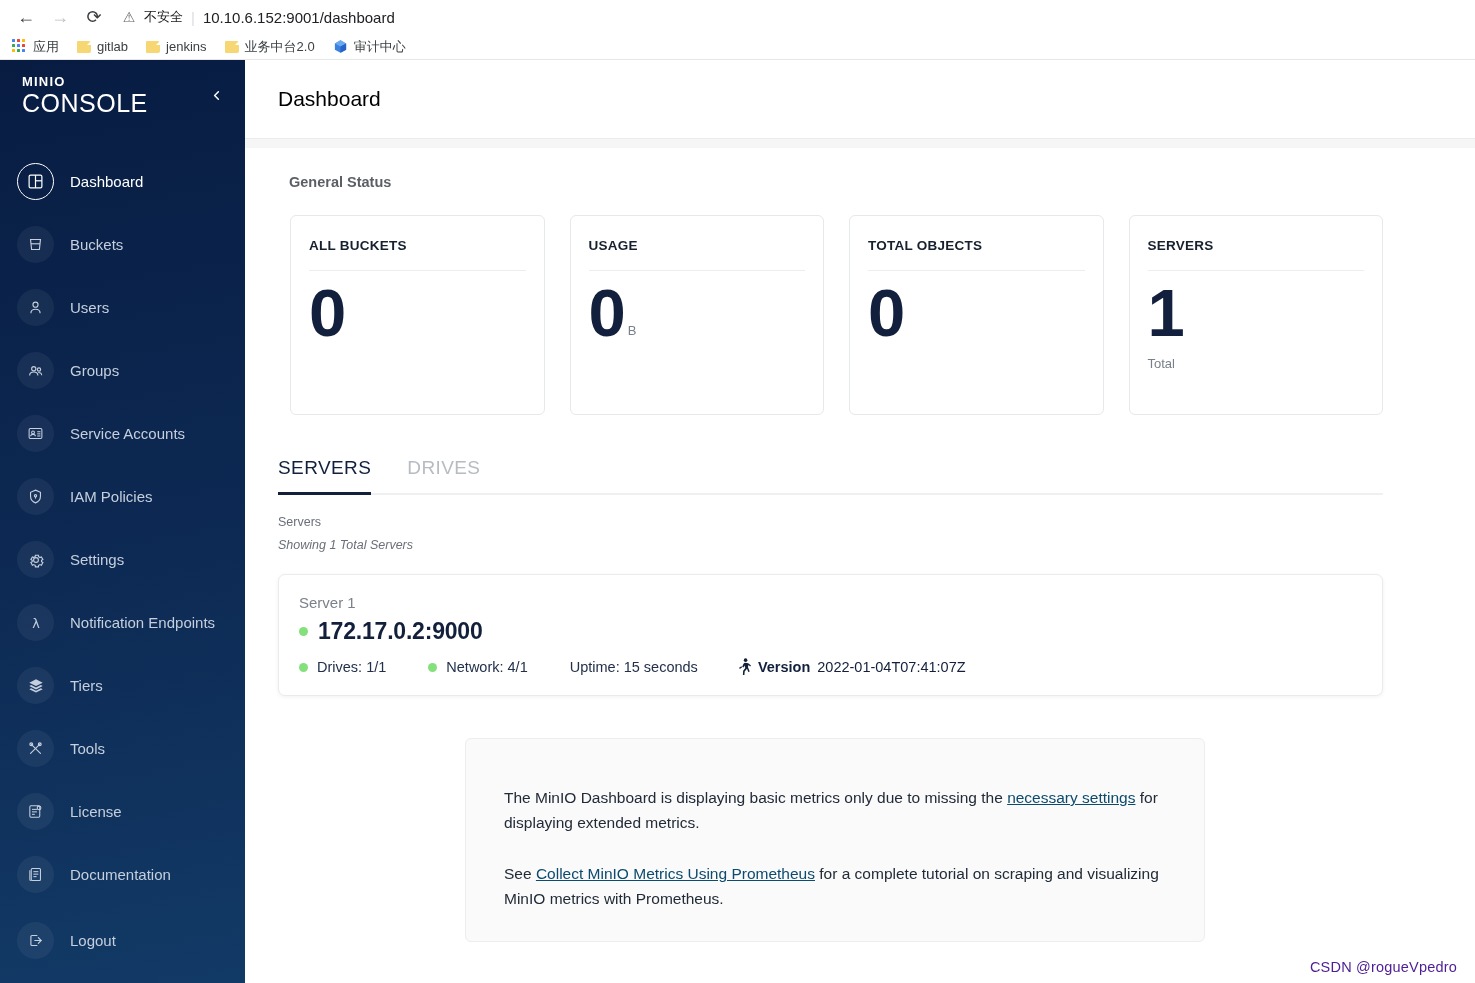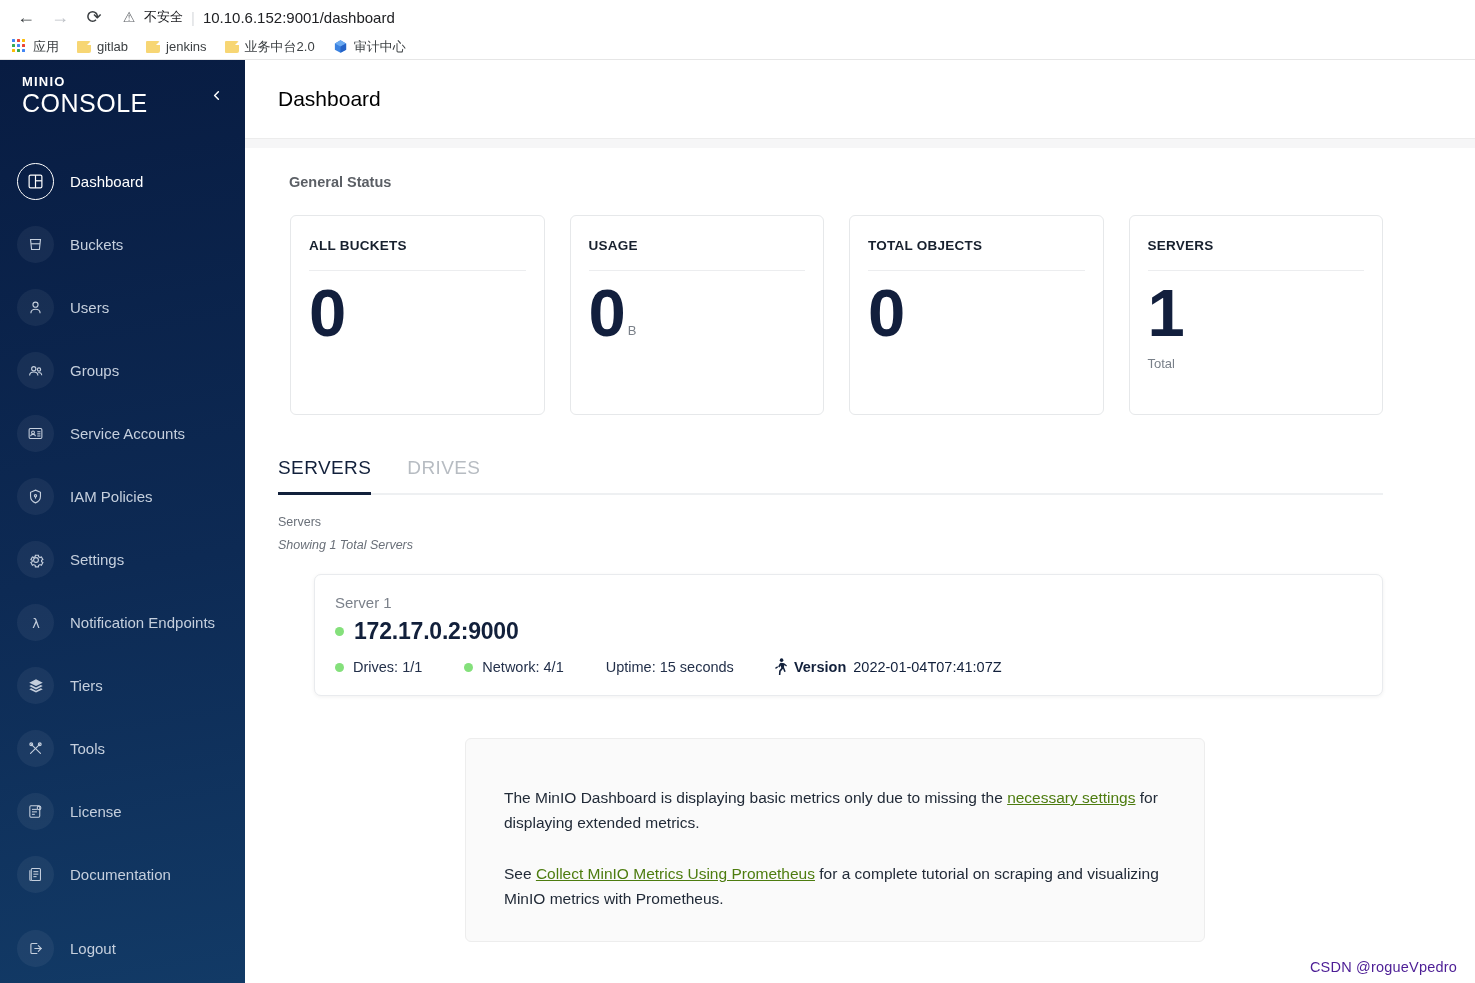--- a/index.html
+++ b/index.html
@@ -100,21 +100,21 @@
     background: rgba(255,255,255,0.055);
     display: flex; align-items: center; justify-content: center;
     color: #c5cfdd;
   }
   .nav-item.active .ic-wrap {
     border: 1.6px solid #ffffff; background: transparent; color: #ffffff;
   }
   .nav-item.active { color: #ffffff; }
   .nav-item .lbl { white-space: nowrap; }
 
-  .logout-wrap { position: absolute; bottom: 4px; left: 0; right: 0; }
+  .logout-wrap { position: absolute; bottom: 12px; left: 0; right: 0; }
   .logout-wrap .nav-item { height: 62px; }
 
   
   .main {
     flex: 1; height: 923px; background: #ffffff;
     display: flex; flex-direction: column; position: relative;
     overflow: hidden;
   }
   .page-header {
     height: 79px; flex: none; background: #ffffff;
@@ -179,21 +179,20 @@
   .servers-meta .lbl2 {
     font-size: 12.5px; color: #6a7079; font-style: italic; margin-top: 9px;
   }
 
   
   .server-card-wrap { padding: 22px 92px 0 278px; margin-left: -245px; }
   .server-card {
     border: 1px solid #e9ebee; border-radius: 7px; background: #ffffff;
     box-shadow: 0 1px 4px rgba(0,0,0,0.06);
     padding: 19px 22px 19px 20px;
-    margin-left: 36px;
   }
   .server-name { font-size: 15px; color: #7b818a; margin-bottom: 7px; }
   .server-addr-row { display: flex; align-items: center; gap: 10px; }
   .dot { width: 9px; height: 9px; border-radius: 50%; flex: none; }
   .server-addr {
     font-size: 23px; font-weight: 700; color: #12203b; letter-spacing: -0.2px;
   }
   .server-stats {
     display: flex; align-items: center; margin-top: 13px;
     font-size: 14.5px; color: #23304a;
@@ -212,21 +211,21 @@
     border-radius: 6px; padding: 22px 28px 30px 38px;
   }
   .monitor-head { display: flex; align-items: center; gap: 17px; }
   .prom-ic { width: 38px; height: 38px; flex: none; }
   .monitor-title { font-size: 16.5px; color: #1d2736; }
   .monitor-p {
     font-size: 15.5px; color: #222b38; line-height: 1.62;
     margin-top: 24px; max-width: 660px;
   }
   .monitor-p.second { margin-top: 26px; }
-  .lnk { color: #4d7c0f; text-decoration: underline; cursor: pointer; }
+  .lnk { color: #0c4a6e; text-decoration: underline; cursor: pointer; }
 
   .watermark {
     position: absolute; right: 18px; bottom: 8px;
     font-size: 14.5px; color: #4c1d95; letter-spacing: 0.2px;
   }
 </style>
 </head>
 <body>
 
 <div class="browser">

